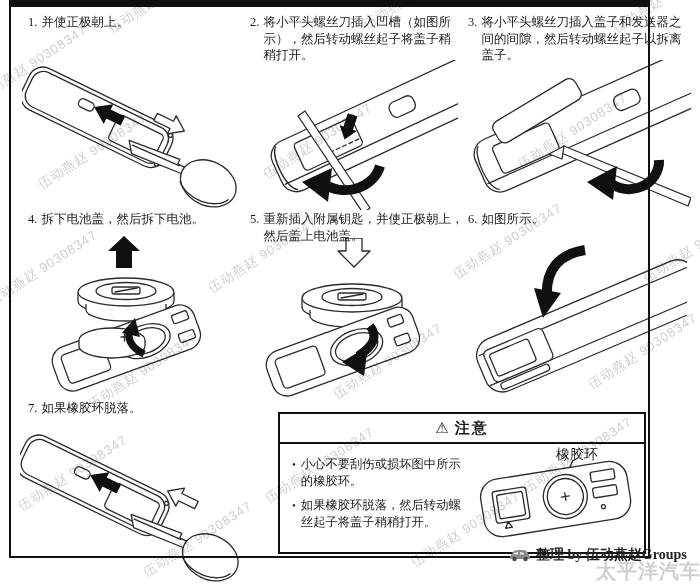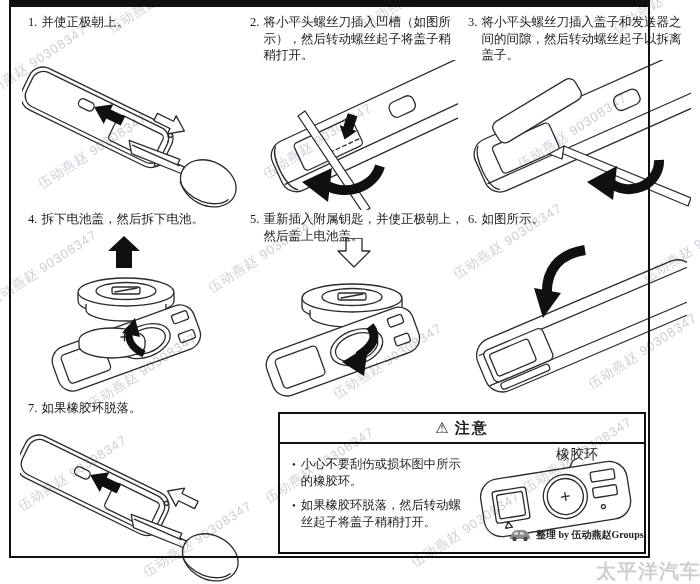--- a/index.html
+++ b/index.html
@@ -33,22 +33,22 @@
   .caution-figwrap{flex:1 1 auto;position:relative;}
   .caution-figlabel{position:absolute;left:84px;top:2px;font-size:14px;z-index:2;}
   .caution-figwrap svg{position:absolute;left:2px;top:16px;}
   
   .wm-layer{position:absolute;left:0;top:0;width:700px;height:584px;z-index:30;
             pointer-events:none;mix-blend-mode:multiply;}
   .wm{position:absolute;white-space:nowrap;font-size:13px;letter-spacing:1px;
       color:#a9b0bd;opacity:.62;transform:rotate(-33deg);transform-origin:0 0;
       font-family:"Liberation Sans","DejaVu Sans",sans-serif;}
   
-  .credit{position:absolute;left:508px;top:528px;display:flex;align-items:center;
-          z-index:25;font-size:10px;font-weight:bold;color:#222;}
+  .credit{position:absolute;left:508px;top:546px;display:flex;align-items:center;
+          z-index:25;font-size:14px;font-weight:bold;color:#222;}
   .credit svg{margin-right:4px;}
   .corner-wm{position:absolute;left:596px;top:558px;font-size:20px;font-weight:bold;
              color:#bdbfc6;opacity:.75;letter-spacing:1px;z-index:28;white-space:nowrap;
              font-family:"Liberation Sans","DejaVu Sans",sans-serif;}
 </style>
 </head>
 <body>
 
 <div class="page">
 

